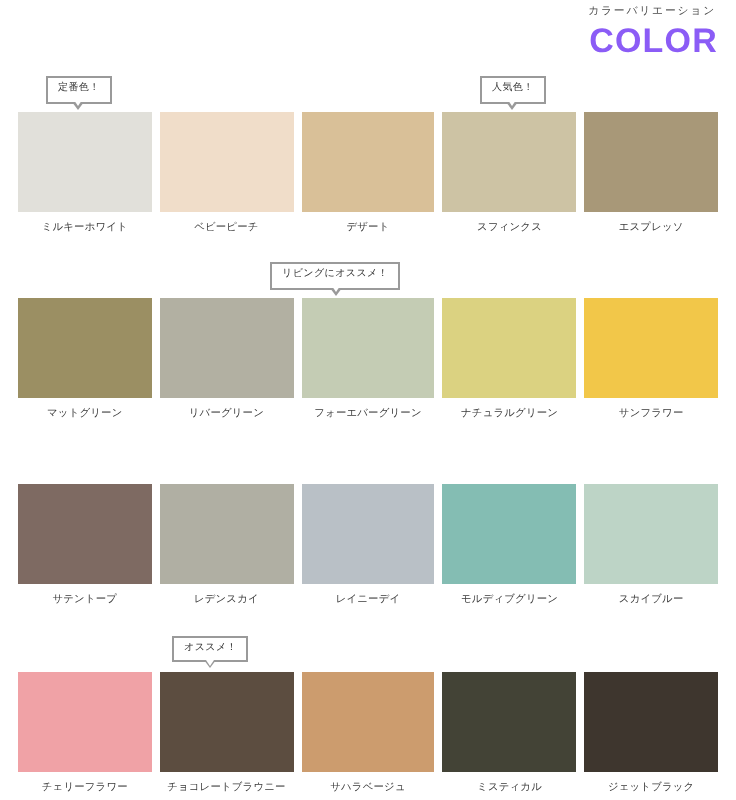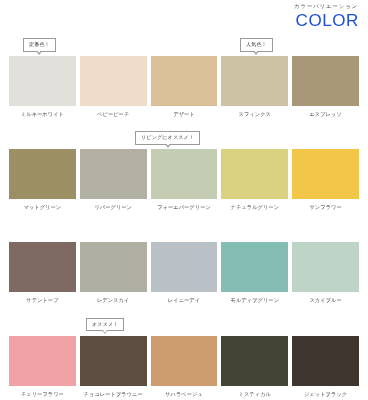--- a/index.html
+++ b/index.html
@@ -35,25 +35,25 @@
   .header-kicker {
     font-size: 5.4px;
     letter-spacing: 0.9px;
     color: #4a4a4a;
     line-height: 1;
     margin-right: 1px;
     white-space: nowrap;
   }
   .header-title {
     font-size: 17px;
-    font-weight: normal;
+    font-weight: bold;
     letter-spacing: 0.6px;
     line-height: 1;
     margin-top: 3px;
-    color: #1d4ed8;
+    color: #8b5cf6;
     text-align: center;
   }
 
   
   .grid {
     display: flex;
     flex-direction: column;
   }
   .row {
     position: relative;

